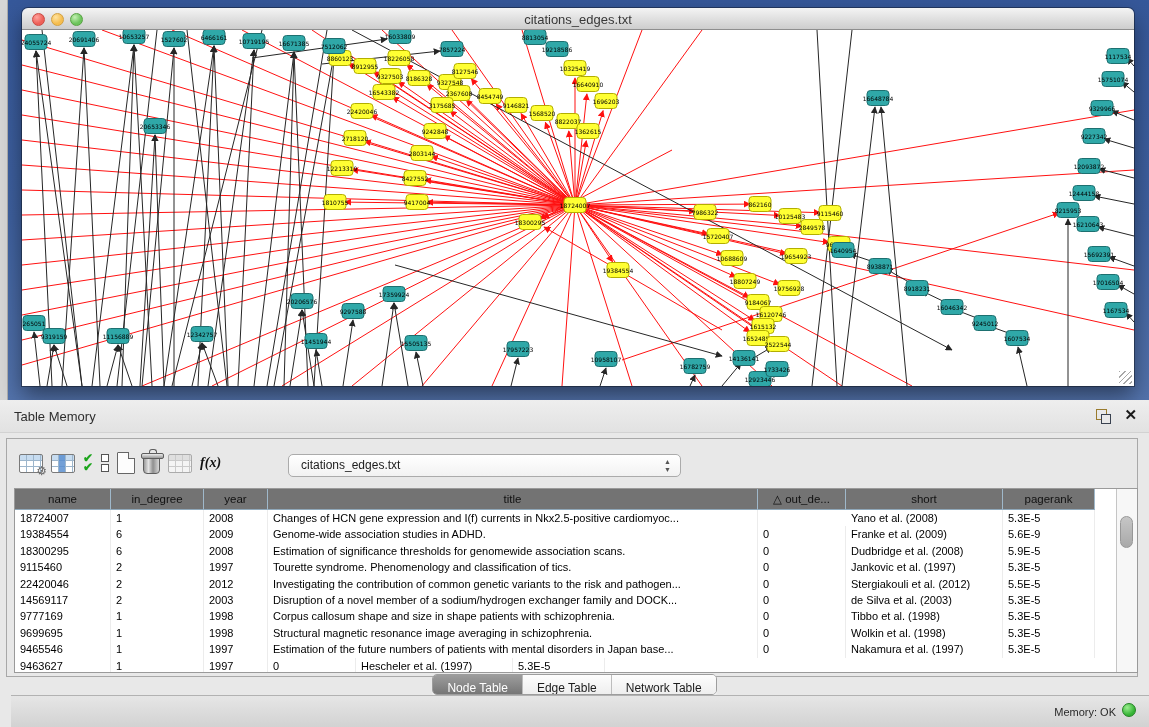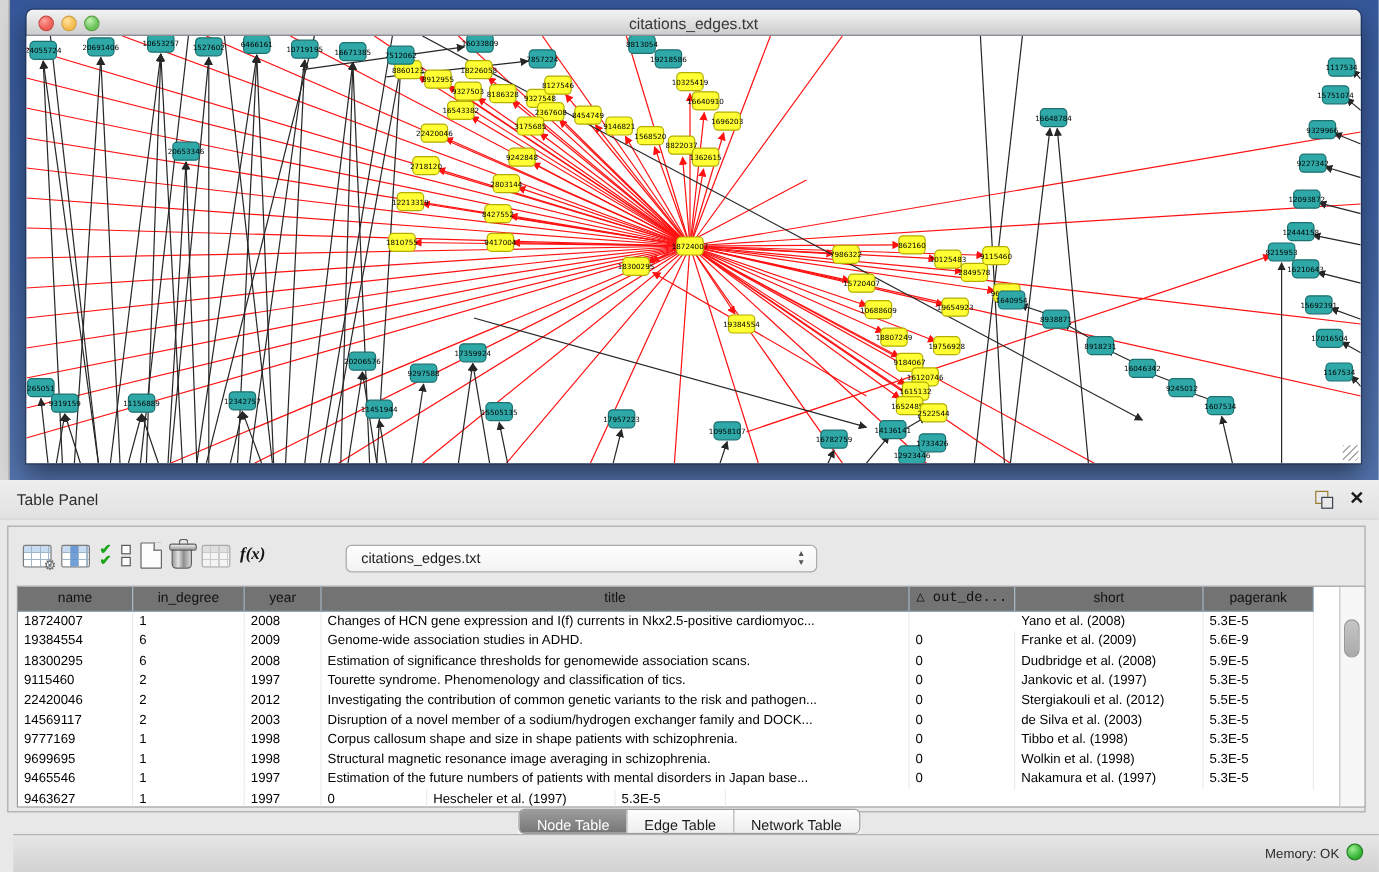--- a/index.html
+++ b/index.html
@@ -655,21 +655,21 @@
             <text x="755" y="341.5" class="nl">1733426</text>
           </g>
         </svg>
       <div id="resize-grip"></div>
     </div>
   </div>
 </div>
 
 <div id="table-panel">
   <div id="panel-header">
-    <span id="panel-title">Table Panel</span>
+    <span id="panel-title">Table Memory</span>
     <span id="float-icon"></span>
     <span id="close-icon">✕</span>
   </div>
 
   <div id="content-box">
     <div id="toolbar">
       <span class="icon-btn">
         <span class="mini-table">
             <span class="gear">⚙</span>
           </span>
@@ -708,21 +708,21 @@
         <span class="stepper">▲<br>▼</span>
       </div>
     </div>
 
     <div id="tablebox">
       <div id="thead">
           <div class="th" style="width: 96px;">name</div>
           <div class="th" style="width: 93px;">in_degree</div>
           <div class="th" style="width: 64px;">year</div>
           <div class="th" style="width: 490px;">title</div>
-          <div class="th" style="width: 88px; font-family: Liberation Mono, monospace;">△ out_de...</div>
+          <div class="th" style="width: 88px;">△ out_de...</div>
           <div class="th" style="width: 157px;">short</div>
           <div class="th" style="width: 92px;">pagerank</div>
         </div>
       <div id="tbody">
           <div class="tr">
             <div class="td" style="width: 96px;">18724007</div>
             <div class="td" style="width: 93px;">1</div>
             <div class="td" style="width: 64px;">2008</div>
             <div class="td" style="width: 490px;">Changes of HCN gene expression and I(f) currents in Nkx2.5-positive cardiomyoc...</div>
             <div class="td" style="width: 88px; margin-top: 20px;">49</div>

